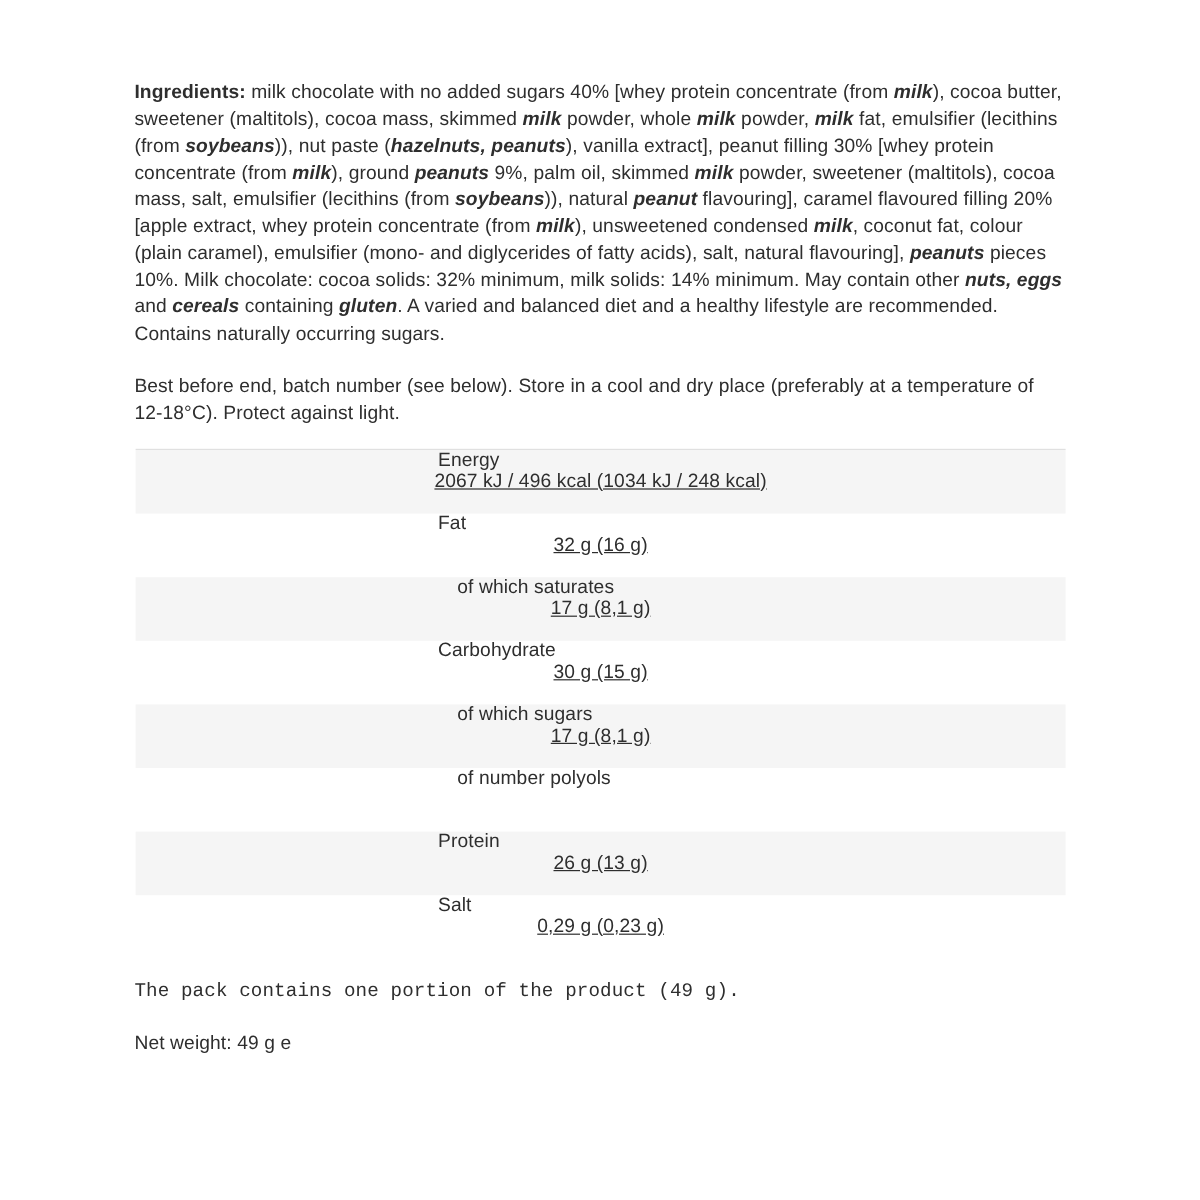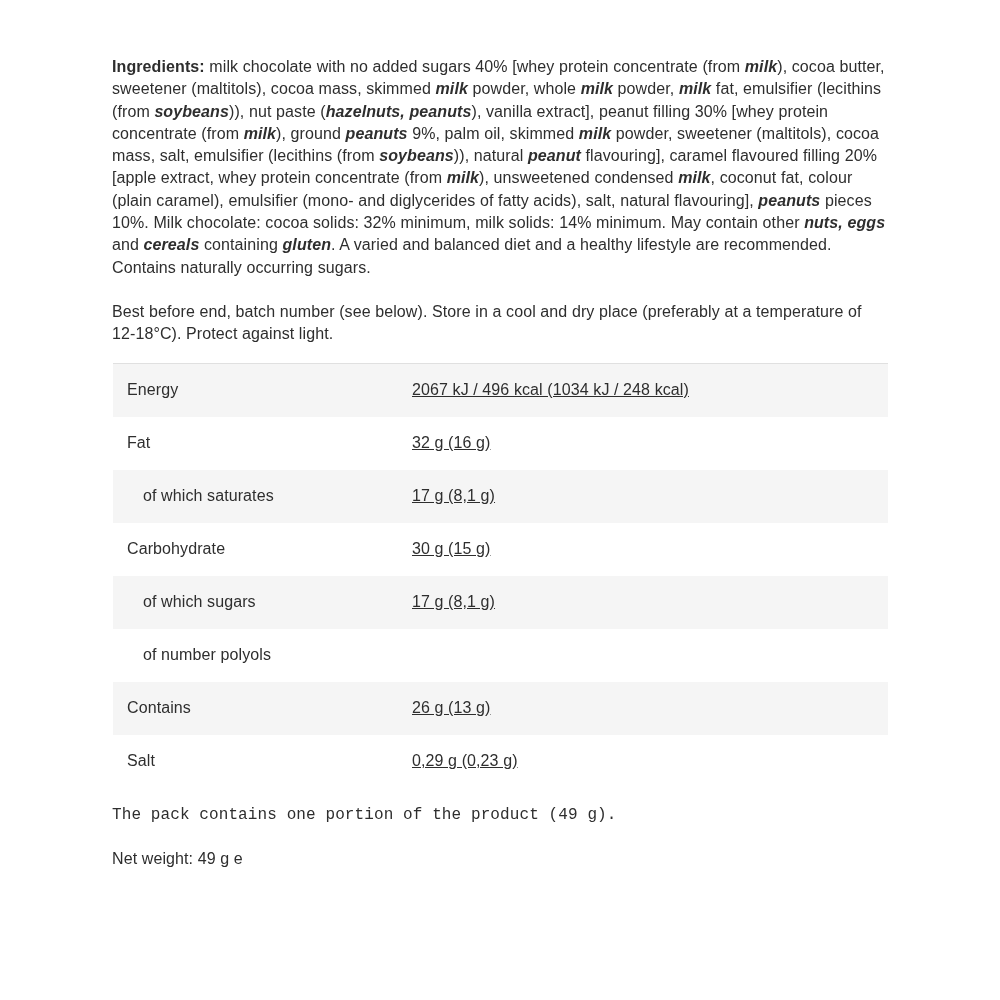--- a/index.html
+++ b/index.html
@@ -11,21 +11,21 @@
     width: 1000px;
     height: 1000px;
     position: relative;
     font-family: "Liberation Sans", sans-serif;
     color: #2e2e2e;
     -webkit-font-smoothing: antialiased;
   }
   .page {
     position: absolute;
     left: 112px;
-    top: 56px;
+    top: 67px;
     width: 776px;
   }
   .para {
     font-size: 16px;
     line-height: 22.3px;
     margin: 0;
     letter-spacing: 0.1px;
   }
   .b  { font-weight: 700; }
   .bi { font-weight: 700; font-style: italic; }
@@ -43,20 +43,21 @@
     padding-left: 14px;
     font-size: 16px;
     letter-spacing: 0.1px;
   }
   .nt-row {
     height: 53px;
     display: flex;
     align-items: center;
     font-size: 16px;
     letter-spacing: 0.1px;
+    flex-direction: column;
   }
   .nt-row.shaded { background: #f5f5f5; }
   .nt-label {
     width: 299px;
     padding-left: 14px;
     box-sizing: border-box;
     flex-shrink: 0;
   }
   .nt-row.indent .nt-label { padding-left: 30px; }
   .nt-value { flex: 1; text-decoration: underline; }
@@ -98,21 +99,21 @@
     <div class="nt-row shaded indent">
       <span class="nt-label">of which sugars</span>
       <span class="nt-value">17 g (8,1 g)</span>
     </div>
 
     <div class="nt-row indent">
       <span class="nt-label">of number polyols</span>
     </div>
 
     <div class="nt-row shaded">
-      <span class="nt-label">Contains</span>
+      <span class="nt-label">Protein</span>
       <span class="nt-value">26 g (13 g)</span>
     </div>
 
     <div class="nt-row">
       <span class="nt-label">Salt</span>
       <span class="nt-value">0,29 g (0,23 g)</span>
     </div>
 
   </div>
 

